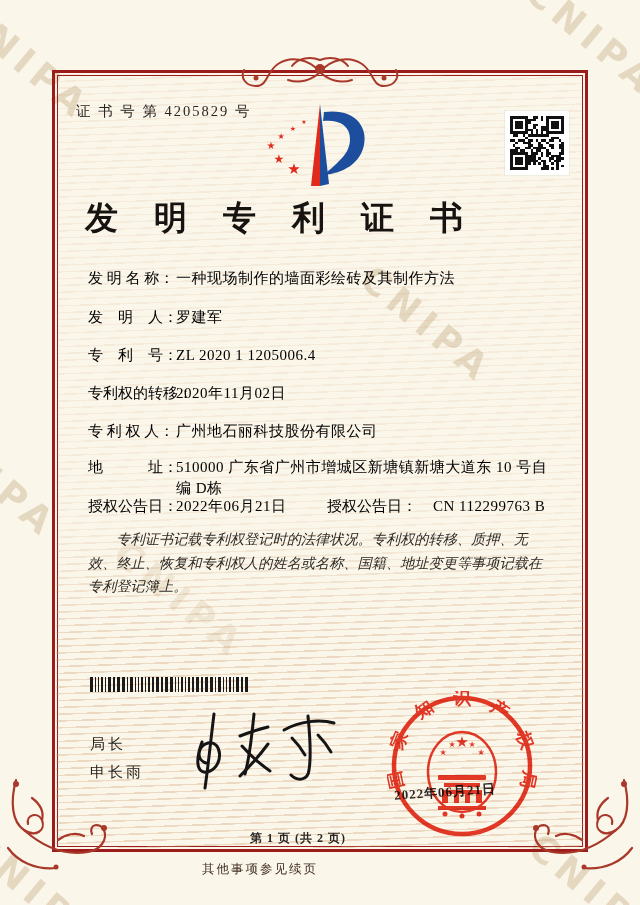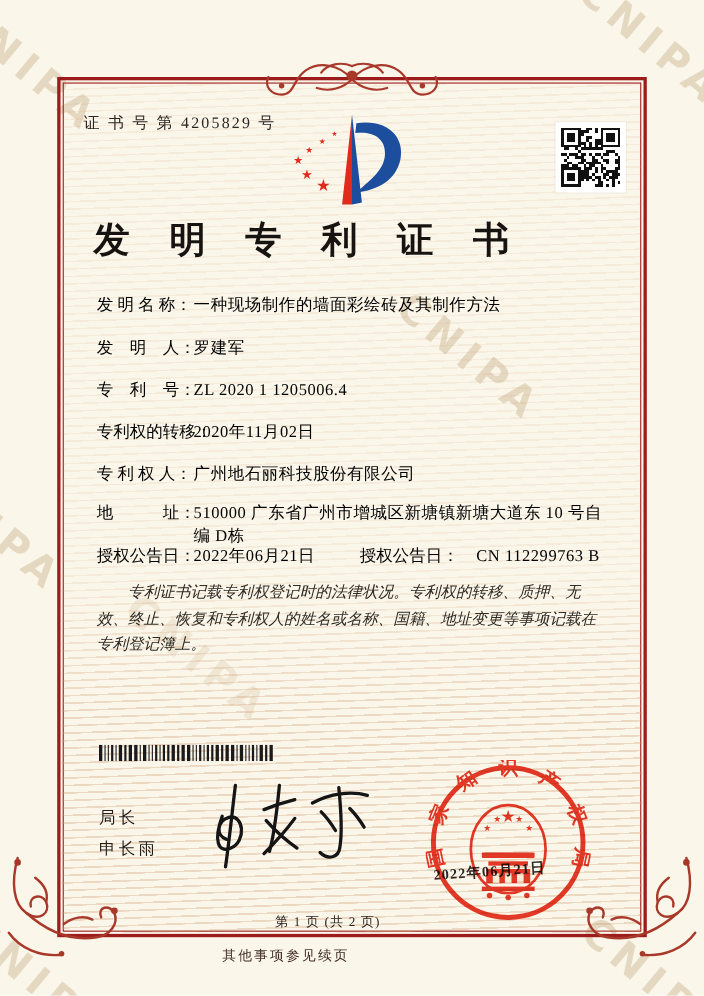--- a/index.html
+++ b/index.html
@@ -22,21 +22,21 @@
   .title{left:0;top:196px;width:548px;text-align:center;font-size:33px;font-weight:700;
          letter-spacing:0.42em;text-indent:0.42em;color:#171310;}
   .row{position:absolute;left:88px;font-size:15px;color:#000000;display:flex;line-height:21px;}
   .row .lbl{display:inline-block;width:88px;white-space:pre;flex:none;}
   .row .val{display:inline-block;letter-spacing:0.5px;}
   .row .val.wrap{width:382px;}
   .body-text{position:absolute;left:88px;top:528px;width:465px;font-size:14.2px;line-height:23.6px;
              color:#2e2a24;font-style:italic;}
   .body-text p{margin:0;text-indent:2em;}
   .sig-label{left:90px;top:730px;font-size:15px;letter-spacing:3px;color:#241f1b;line-height:28px;}
-  .pageno{left:0;top:830px;width:596px;text-align:center;font-size:12px;letter-spacing:1px;color:#2c2622;}
+  .pageno{left:0;top:830px;width:596px;text-align:center;font-size:12px;letter-spacing:1px;color:#2c2622;font-weight:bold;}
   .note{left:0;top:861px;width:520px;text-align:center;font-size:12.5px;letter-spacing:2px;color:#402d22;}
   .qr{left:505px;top:111px;width:64px;height:64px;background:#fff;box-shadow:0 0 0 1px rgba(0,0,0,0.04);}
   .qr svg{margin:5px;display:block;}
   .seal-date{left:394px;top:782px;width:140px;font-size:13px;font-weight:700;letter-spacing:1px;
              color:#2a2a2a;transform:rotate(-4deg);mix-blend-mode:multiply;}
   .seal-svg{mix-blend-mode:multiply;opacity:0.95;}
   .orn{color:#a8392a;}
 </style>
 </head>
 <body>

